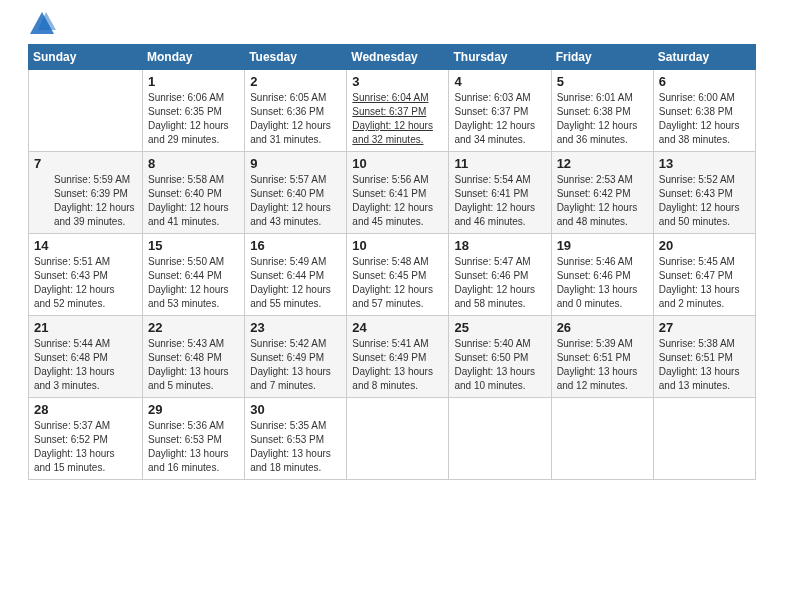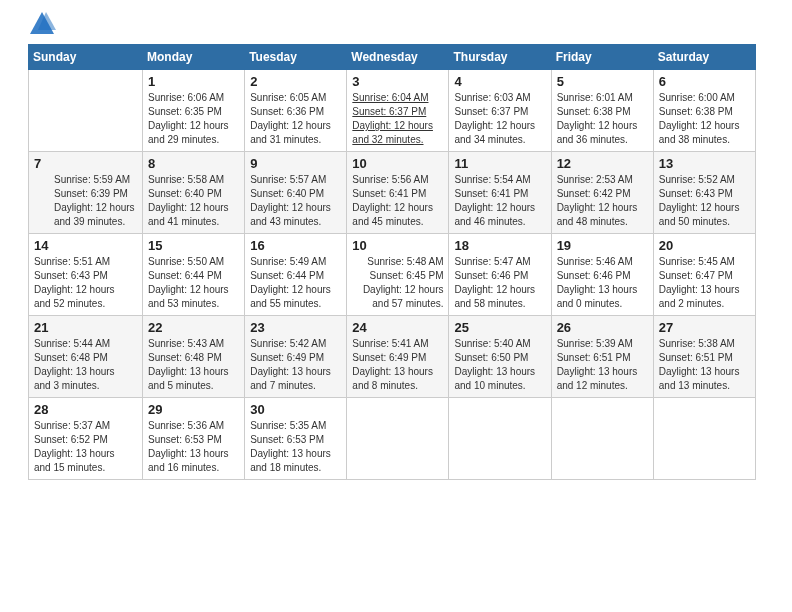--- a/index.html
+++ b/index.html
@@ -246,21 +246,21 @@
           </td>
           <td>
             <span class="day-num">16</span>
             <div class="day-info" style="white-space: pre-line;">Sunrise: 5:49 AM
 Sunset: 6:44 PM
 Daylight: 12 hours
 and 55 minutes.</div>
           </td>
           <td>
             <span class="day-num">10</span>
-            <div class="day-info" style="white-space: pre-line; text-align: right;">Sunrise: 5:48 AM
+            <div class="day-info" style="white-space: pre-line;">Sunrise: 5:48 AM
 Sunset: 6:45 PM
 Daylight: 12 hours
 and 57 minutes.</div>
           </td>
           <td>
             <span class="day-num">18</span>
             <div class="day-info" style="white-space: pre-line;">Sunrise: 5:47 AM
 Sunset: 6:46 PM
 Daylight: 12 hours
 and 58 minutes.</div>

